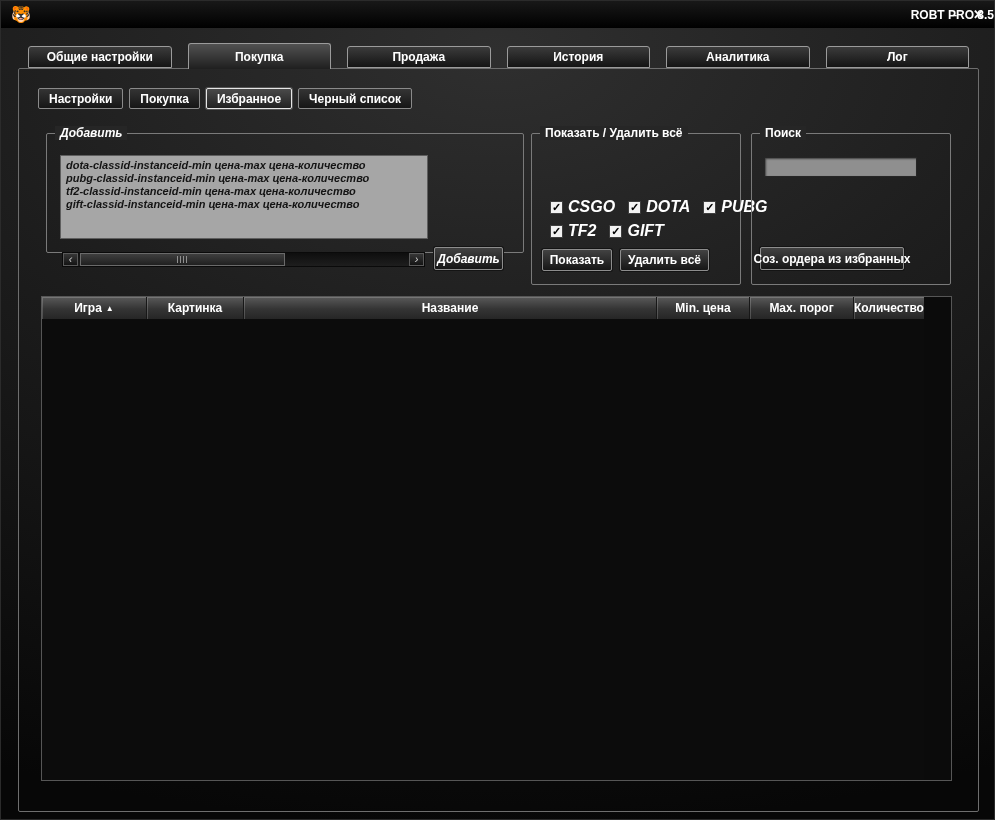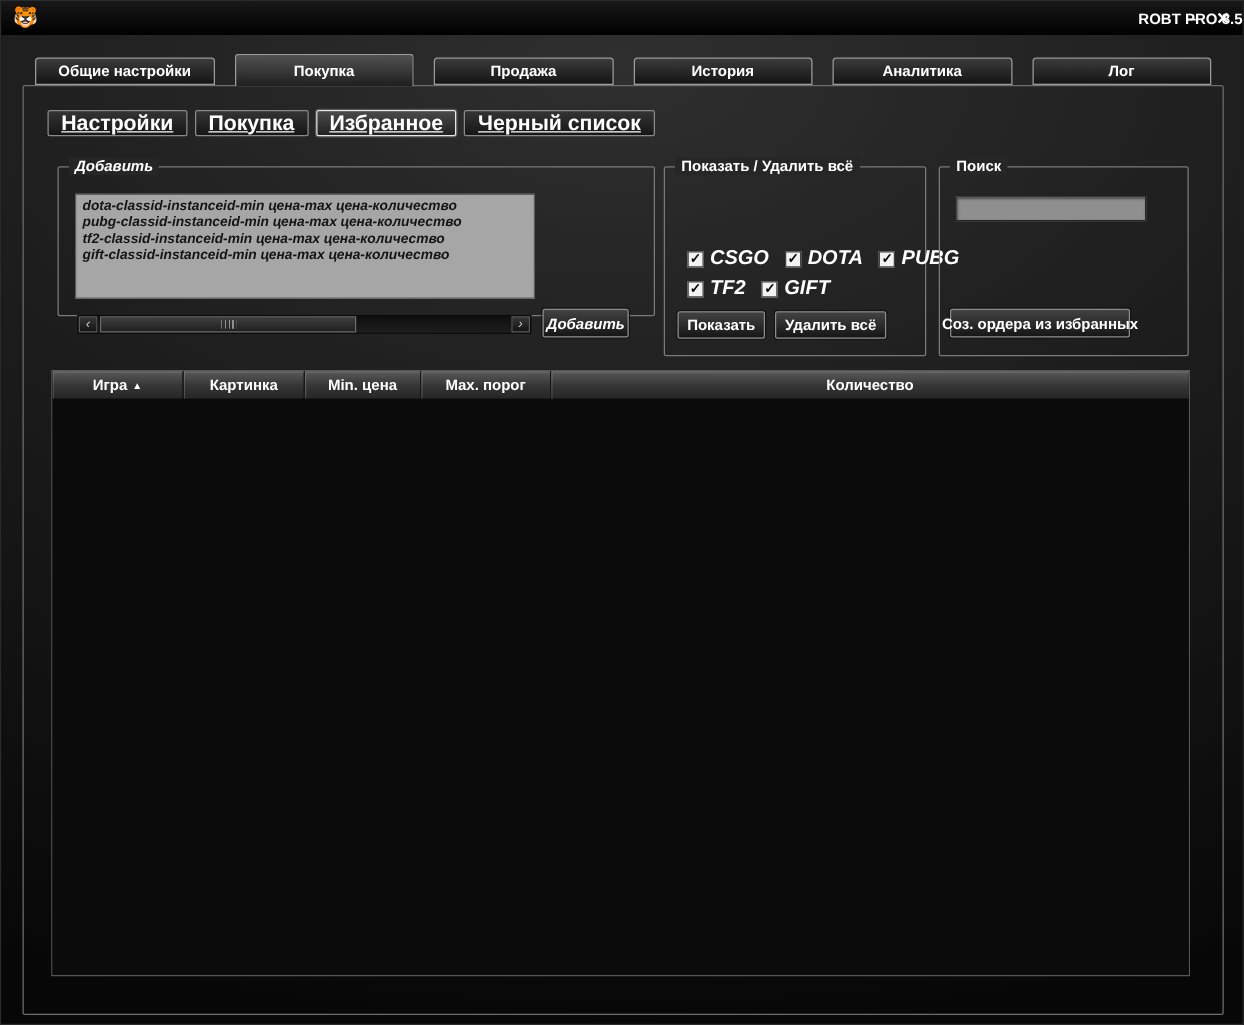--- a/index.html
+++ b/index.html
@@ -30,21 +30,21 @@
   .main-tab { flex:1; border:1px solid #9b9b9b; background:linear-gradient(#3b3b3b,#141414);
     color:#fff; font-weight:bold; font-size:12px; display:flex; align-items:center;
     justify-content:center; border-radius:3px 3px 0 0; cursor:default; }
   .main-tab.active { margin-top:-3px; height:26px; background:linear-gradient(#515151,#1f1f1f);
     border-bottom:none; }
 
   
   .sub-tabs { position:absolute; left:37px; top:87px; display:flex; gap:6px; z-index:4; }
   .sub-tab { height:21px; padding:0 10px; border:1px solid #8a8a8a;
     background:linear-gradient(#343434,#161616); color:#fff; font-weight:bold;
-    font-size:17px; display:flex; align-items:center; border-radius:2px; cursor:default;text-decoration:underline; }
+    font-size:12px; display:flex; align-items:center; border-radius:2px; cursor:default; }
   .sub-tab.active { border-color:#e6e6e6; background:linear-gradient(#4a4a4a,#222);
     box-shadow:0 0 0 1px #555; }
 
   
   .group { position:absolute; border:1px solid #7a7a7a; border-radius:2px; }
   .group-label { position:absolute; top:-8px; left:8px; padding:0 5px; color:#fff;
     font-size:12px; font-weight:bold; background:#262626; line-height:14px; }
   .add-group    { left:45px;  top:132px; width:478px; height:120px;font-style:italic; }
   .show-group   { left:530px; top:132px; width:210px; height:152px; }
   .search-group { left:750px; top:132px; width:200px; height:152px; }
@@ -89,21 +89,21 @@
   .cb-label { color:#fff; font-weight:bold; font-size:16px;font-style:italic; }
 
   
   .search-input { position:absolute; left:12px; top:23px; width:153px; height:20px;
     background:#8f8f8f; border:1px solid #262626;
     box-shadow:inset 1px 1px 2px rgba(0,0,0,.55); font-size:12px; padding:0 4px;
     color:#111; font-family:"Liberation Sans", sans-serif; }
 
   
   .table { position:absolute; left:40px; top:295px; width:911px; height:485px;
-    border:1px solid #565656; background:#0c0c0c; display:flex; flex-direction:column; }
+    border:1px solid #565656; background:#0c0c0c; display:flex; flex-direction:row; }
   .thead { display:flex; height:22px; }
   .th { display:flex; align-items:center; justify-content:center;
     background:linear-gradient(#595959,#343434 55%,#262626);
     border-right:1px solid #171717; box-shadow:inset 1px 1px 0 rgba(255,255,255,.18);
     color:#fff; font-weight:bold; font-size:12px; cursor:default; }
   .th .sort { font-size:8px; margin-left:4px; }
   .c0{width:105px;} .c1{width:97px;} .c2{width:413px;} .c3{width:93px;}
   .c4{width:104px;} .c5{flex:1; border-right:none;}
   .tbody { flex:1; background:#0b0b0b; }
 </style>
@@ -195,20 +195,21 @@
     <div class="btn create-btn">Соз. ордера из избранных</div>
   </div>
 
   <div class="table">
     <div class="thead">
       <div class="th c0">
         <span>Игра</span>
         <span class="sort">▲</span>
       </div>
       <div class="th c1">Картинка</div>
+      <div class="th c2">Название</div>
       <div class="th c3">Min. цена</div>
       <div class="th c4">Max. порог</div>
       <div class="th c5">Количество</div>
     </div>
     <div class="tbody"></div>
   </div>
 
 </div>
 
 </body></html>

